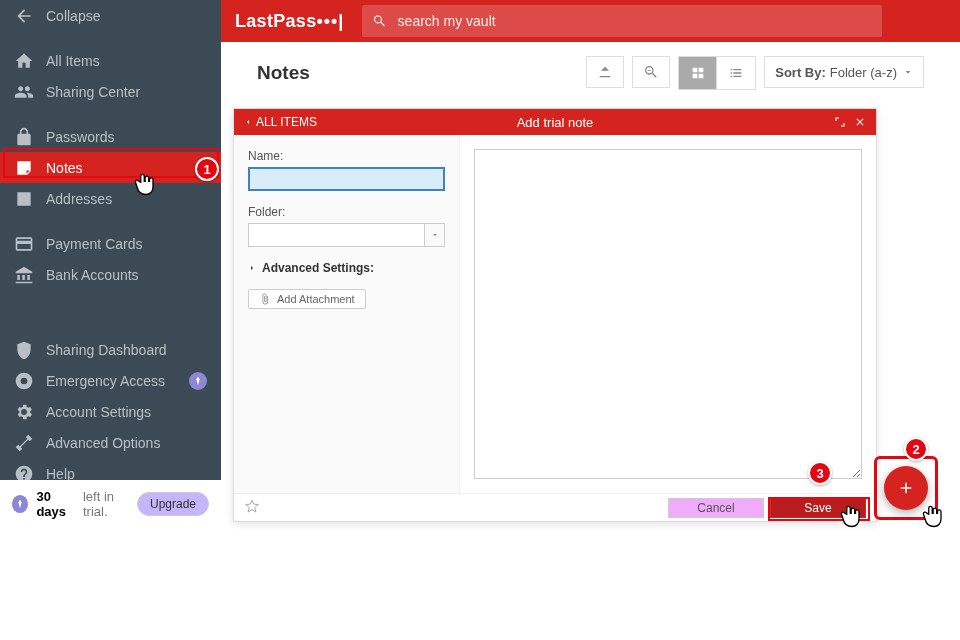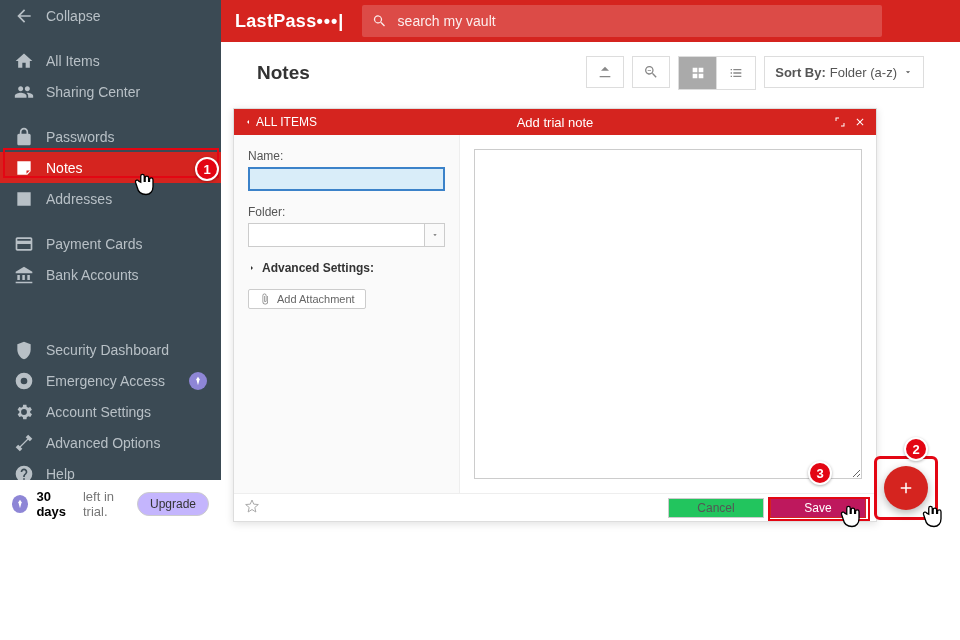--- a/index.html
+++ b/index.html
@@ -72,22 +72,22 @@
 .adv-set svg { fill: #333; width: 8px; height: 8px; margin-right: 6px; }
 .attach-btn { display: inline-flex; align-items: center; padding: 3px 10px; border: 1px solid #ccc; border-radius: 2px; font-size: 11px; color: #666; cursor: pointer; background: #fff; }
 .attach-btn svg { fill: #888; width: 12px; height: 12px; margin-right: 6px; }
 .dlg-right { flex: 1; padding: 14px; }
 .note-area { width: 100%; height: 100%; border: 1px solid #ccc; resize: both; padding: 6px; font-size: 12px; }
 
 .dlg-footer { height: 28px; border-top: 1px solid #eee; display: flex; align-items: center; padding: 0 10px; }
 .star { cursor: pointer; }
 .star svg { fill: none; stroke: #aaa; stroke-width: 1.5; width: 16px; height: 16px; }
 .footer-spacer { flex: 1; }
-.btn-cancel { width: 96px; height: 20px; border: 1px solid #ccc; background: #22c55e; font-size: 12px; color: #555; cursor: pointer; margin-right: 6px; }
-.btn-save { width: 96px; height: 20px; border: 1px solid #d5241f; background: #be185d; color: #fff; font-size: 12px; cursor: pointer; }
+.btn-cancel { width: 96px; height: 20px; border: 1px solid #ccc; background: #f0abfc; font-size: 12px; color: #555; cursor: pointer; margin-right: 6px; }
+.btn-save { width: 96px; height: 20px; border: 1px solid #d5241f; background: #b91c1c; color: #fff; font-size: 12px; cursor: pointer; }
 .save-highlight { position: absolute; border: 2px solid #e30613; pointer-events: none; }
 
 
 .fab { position: absolute; right: 32px; bottom: 130px; width: 44px; height: 44px; border-radius: 50%; background: #d5241f; display: flex; align-items: center; justify-content: center; cursor: pointer; box-shadow: 0 3px 8px rgba(0,0,0,0.3); }
 .fab svg { fill: #fff; width: 18px; height: 18px; }
 .fab-highlight { position: absolute; right: 22px; bottom: 120px; width: 64px; height: 64px; border: 3px solid #e30613; border-radius: 6px; pointer-events: none; }
 
 
 .step { position: absolute; width: 24px; height: 24px; border-radius: 50%; background: #e30613; color: #fff; display: flex; align-items: center; justify-content: center; font-size: 13px; font-weight: 700; z-index: 10; border: 2px solid #fff; box-shadow: 0 1px 3px rgba(0,0,0,0.3); }
 
@@ -166,21 +166,21 @@
       </span>
     <span>Bank Accounts</span>
   </div>
   <div class="sb-gap-lg"></div>
   <div class="sb-item">
     <span class="ico">
         <svg viewBox="0 0 24 24">
           <path d="M12 2L4 5v6c0 5.5 3.4 10.7 8 12 4.6-1.3 8-6.5 8-12V5l-8-3z"></path>
         </svg>
       </span>
-    <span>Security Dashboard</span>
+    <span>Sharing Dashboard</span>
   </div>
   <div class="sb-item">
     <span class="ico">
         <svg viewBox="0 0 24 24">
           <path d="M12 2a10 10 0 100 20 10 10 0 000-20zm0 6a4 4 0 110 8 4 4 0 010-8z"></path>
         </svg>
       </span>
     <span>Emergency Access</span>
     <span class="badge-diamond">
         <svg viewBox="0 0 24 24">

